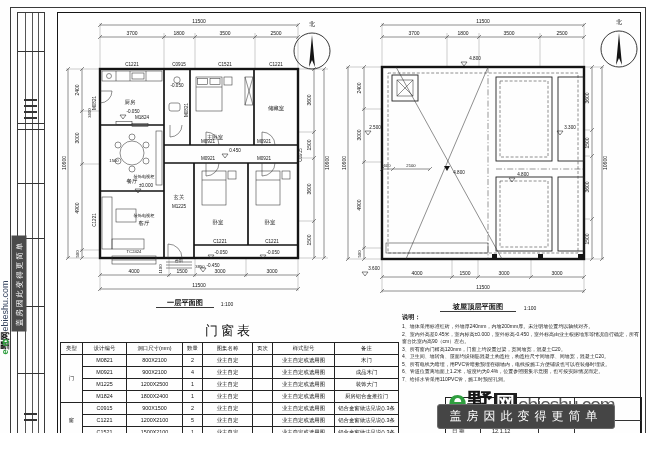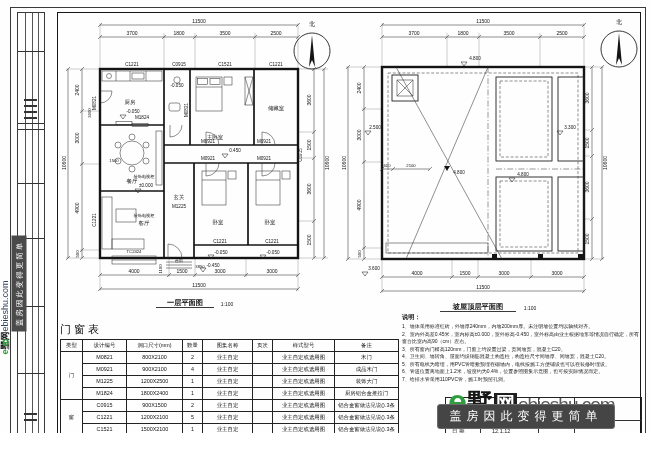--- a/index.html
+++ b/index.html
@@ -21,21 +21,21 @@
   .w1{fill:none;stroke:#222;stroke-width:.9;}
   .w05{fill:none;stroke:#333;stroke-width:.55;}
   .dim{fill:none;stroke:#333;stroke-width:.55;}
   .ext{fill:none;stroke:#808080;stroke-width:.4;}
   .dash{stroke-dasharray:3 1.8;}
   .dashdot{stroke-dasharray:6 2 1.2 2;stroke-width:.5;}
   .tri{fill:none;stroke:#222;stroke-width:.55;}
   .trif{fill:#141414;stroke:none;}
   
   .dw{left:60px;top:322px;width:338px;}
-  .dw .ttl{font-size:11px;letter-spacing:3px;margin-bottom:2px;color:#111;}
+  .dw .ttl{text-align:center;font-size:13px;letter-spacing:3px;margin-bottom:2px;color:#111;}
   .dw table{border-collapse:collapse;width:100%;table-layout:fixed;}
   .dw td,.dw th{border:.5px solid #222;font-size:5.4px;font-weight:normal;text-align:center;
                 padding:0;height:11px;line-height:1;overflow:hidden;white-space:nowrap;}
   
   .notes{left:402px;top:313px;width:240px;}
   .notes .ttl{font-size:6.2px;font-weight:bold;margin-bottom:1px;}
   .notes .ln{font-size:5px;line-height:1.5;color:#1c1c1c;}
   
   .tblock{left:445px;top:397px;width:195px;height:45px;border:1px solid #222;}
   .tb-hline{position:absolute;left:0;top:22px;width:100%;height:1px;background:#333;}

